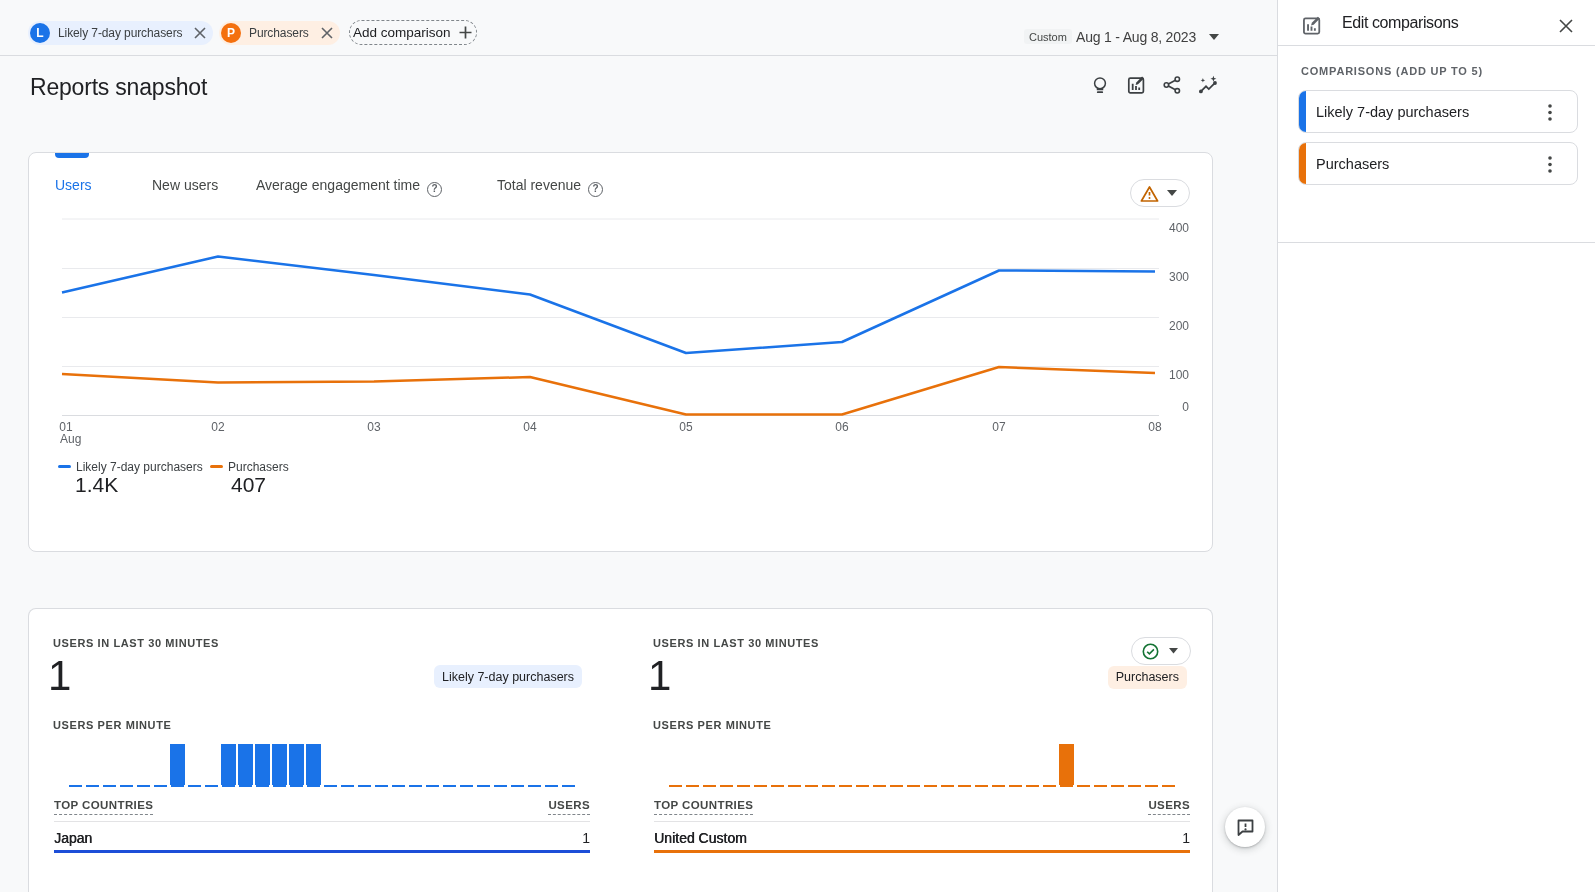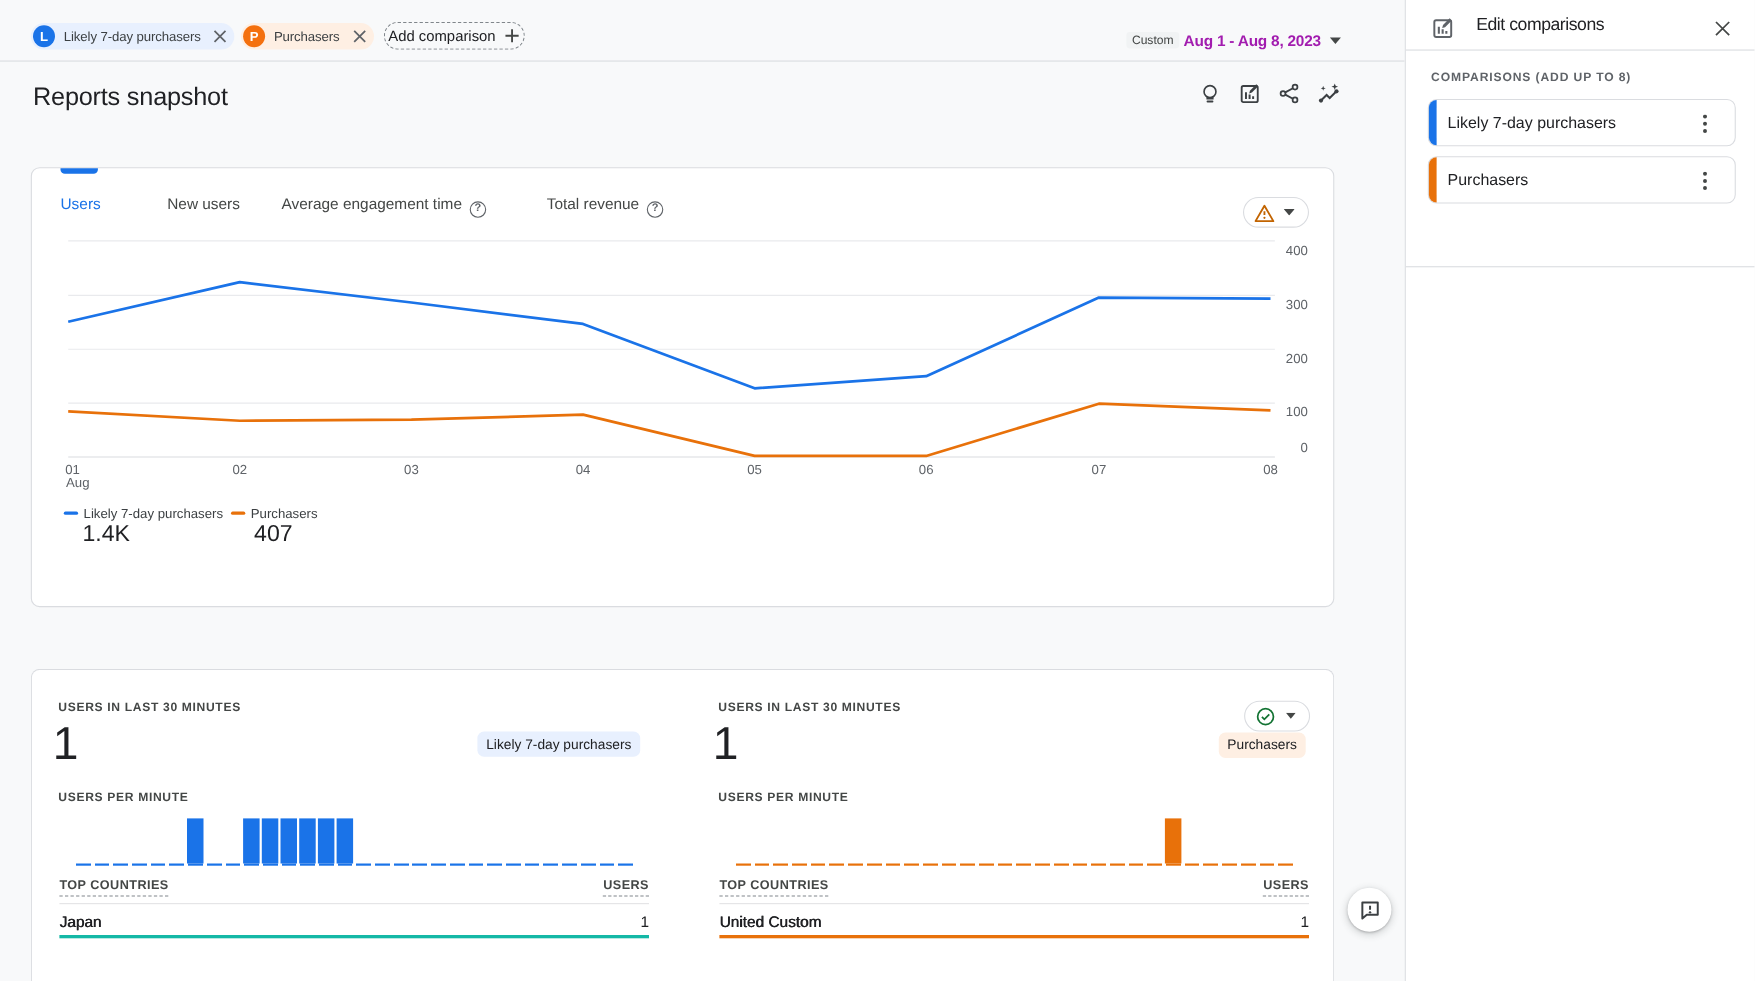--- a/index.html
+++ b/index.html
@@ -10,21 +10,21 @@
 
 .topdiv { position:absolute; left:0; top:55px; width:1277px; height:1px; background:#dadce0; }
 .chip { position:absolute; top:21px; height:24px; border-radius:12px; display:flex; align-items:center; }
 .chip1 { left:28px; width:185px; background:#e8f0fe; }
 .chip2 { left:219px; width:121px; background:#feefe3; }
 .cCircle { width:20px; height:20px; border-radius:50%; margin-left:2px; color:#fff; font-size:12px; font-weight:bold; display:flex; align-items:center; justify-content:center; }
 .cLbl { font-size:12px; letter-spacing:-0.1px; color:#3c4043; margin-left:8px; white-space:nowrap; }
 .cX { margin-left:auto; margin-right:6px; }
 .addchip { position:absolute; left:349px; top:20px; width:128px; height:25px; border:1px dashed #80868b; border-radius:13px; display:flex; align-items:center; justify-content:center; font-size:13.5px; color:#202124; }
 .customTag { position:absolute; left:1024px; top:29px; height:15px; background:#f1f3f4; border-radius:3px; font-size:11px; color:#444746; display:flex; align-items:center; padding:0 5px;}
-.dateTxt { position:absolute; left:1076px; top:29px; font-size:14px; letter-spacing:-0.2px; font-weight:bold; color:#a21caf; }
+.dateTxt { position:absolute; left:1076px; top:29px; font-size:14px; letter-spacing:-0.2px; font-weight:normal; color:#404040; }
 
 .h1 { position:absolute; left:30px; top:74px; font-size:23px; letter-spacing:-0.2px; color:#202124; }
 .hic { position:absolute; top:75px; width:20px; height:20px; }
 
 .card { position:absolute; background:#fff; border:1px solid #dadce0; border-radius:8px; }
 #card1 { left:28px; top:152px; width:1185px; height:400px; }
 #card2 { left:28px; top:608px; width:1185px; height:332px; border-bottom:none; border-bottom-left-radius:0; border-bottom-right-radius:0;}
 .tabind { position:absolute; left:26px; top:0; width:34px; height:5px; background:#1a73e8; border-radius:0 0 4px 4px; }
 .tab { position:absolute; top:24px; font-size:14px; color:#444746; }
 .qm { display:inline-block; width:15px; height:15px; border:1.4px solid #5f6368; border-radius:50%; font-size:10px; color:#5f6368; text-align:center; line-height:12px; font-weight:bold; vertical-align:-2px; margin-left:7px;}
@@ -179,21 +179,21 @@
         <div class="tbar" style="background:#1a73e8;left:186.2px;"></div>
         <div class="tbar" style="background:#1a73e8;left:203.2px;"></div>
         <div class="tbar" style="background:#1a73e8;left:220.2px;"></div>
         <div class="tbar" style="background:#1a73e8;left:237.2px;"></div>
       </div>
       <div class="tchead">
           <span class="dashu" style="float:left;">TOP COUNTRIES</span>
           <span class="dashu" style="float:right;">USERS</span>
         </div>
       <div class="hline"></div>
-      <div class="trow" style="border-bottom:3px solid #14b8a6;">
+      <div class="trow" style="border-bottom:3px solid #1d4ed8;">
           <span style="float:left;text-shadow:0.5px 0 0 #202124;">Japan</span>
           <span style="float:right;">1</span>
         </div>
     </div>
     <div class="col" style="left:600px;">
       <div class="smallcap" style="position:absolute;left:24px;top:28px;">USERS IN LAST 30 MINUTES</div>
       <div class="bigone">1</div>
       <div class="warnpill" style="left:502px; top:28px;">
         <svg style="margin-left:10px;" width="17" height="17" viewBox="0 0 17 17">
             <circle cx="8.5" cy="8.5" r="7.2" fill="none" stroke="#137333" stroke-width="1.6"></circle>
@@ -226,21 +226,21 @@
   <svg class="abs" style="left:23px;top:15px;" width="21" height="21" viewBox="0 0 20 20">
       <rect x="2.8" y="3.2" width="14.6" height="14.6" rx="1.5" fill="none" stroke="#5f6368" stroke-width="1.7"></rect>
       <path d="M6.7 15 V8.8 M10 15 V11 M13.2 15 V12.6" stroke="#5f6368" stroke-width="1.8"></path>
       <path d="M12.1 9.2 L9.6 9.9 L10.3 7.4 L16.1 1.6 L17.9 3.4 Z" fill="#5f6368"></path>
     </svg>
   <div class="ptitle">Edit comparisons</div>
   <svg class="abs" style="left:281px;top:19px;" width="14" height="14" viewBox="0 0 14 14">
       <path d="M1 1 L13 13 M13 1 L1 13" stroke="#444746" stroke-width="1.6"></path>
     </svg>
   <div class="pdiv1"></div>
-  <div class="pcap">COMPARISONS (ADD UP TO 8)</div>
+  <div class="pcap">COMPARISONS (ADD UP TO 5)</div>
   <div class="pcard" style="top:90px;">
     <div class="paccent" style="background:#1a73e8;"></div>
     <div class="pcardtxt">Likely 7-day purchasers</div>
     <svg class="abs" style="left:249px;top:13px;" width="4" height="17" viewBox="0 0 4 17">
         <circle cx="2" cy="2" r="1.8" fill="#444746"></circle>
         <circle cx="2" cy="8.5" r="1.8" fill="#444746"></circle>
         <circle cx="2" cy="15" r="1.8" fill="#444746"></circle>
       </svg>
   </div>
   <div class="pcard" style="top:142px;">

